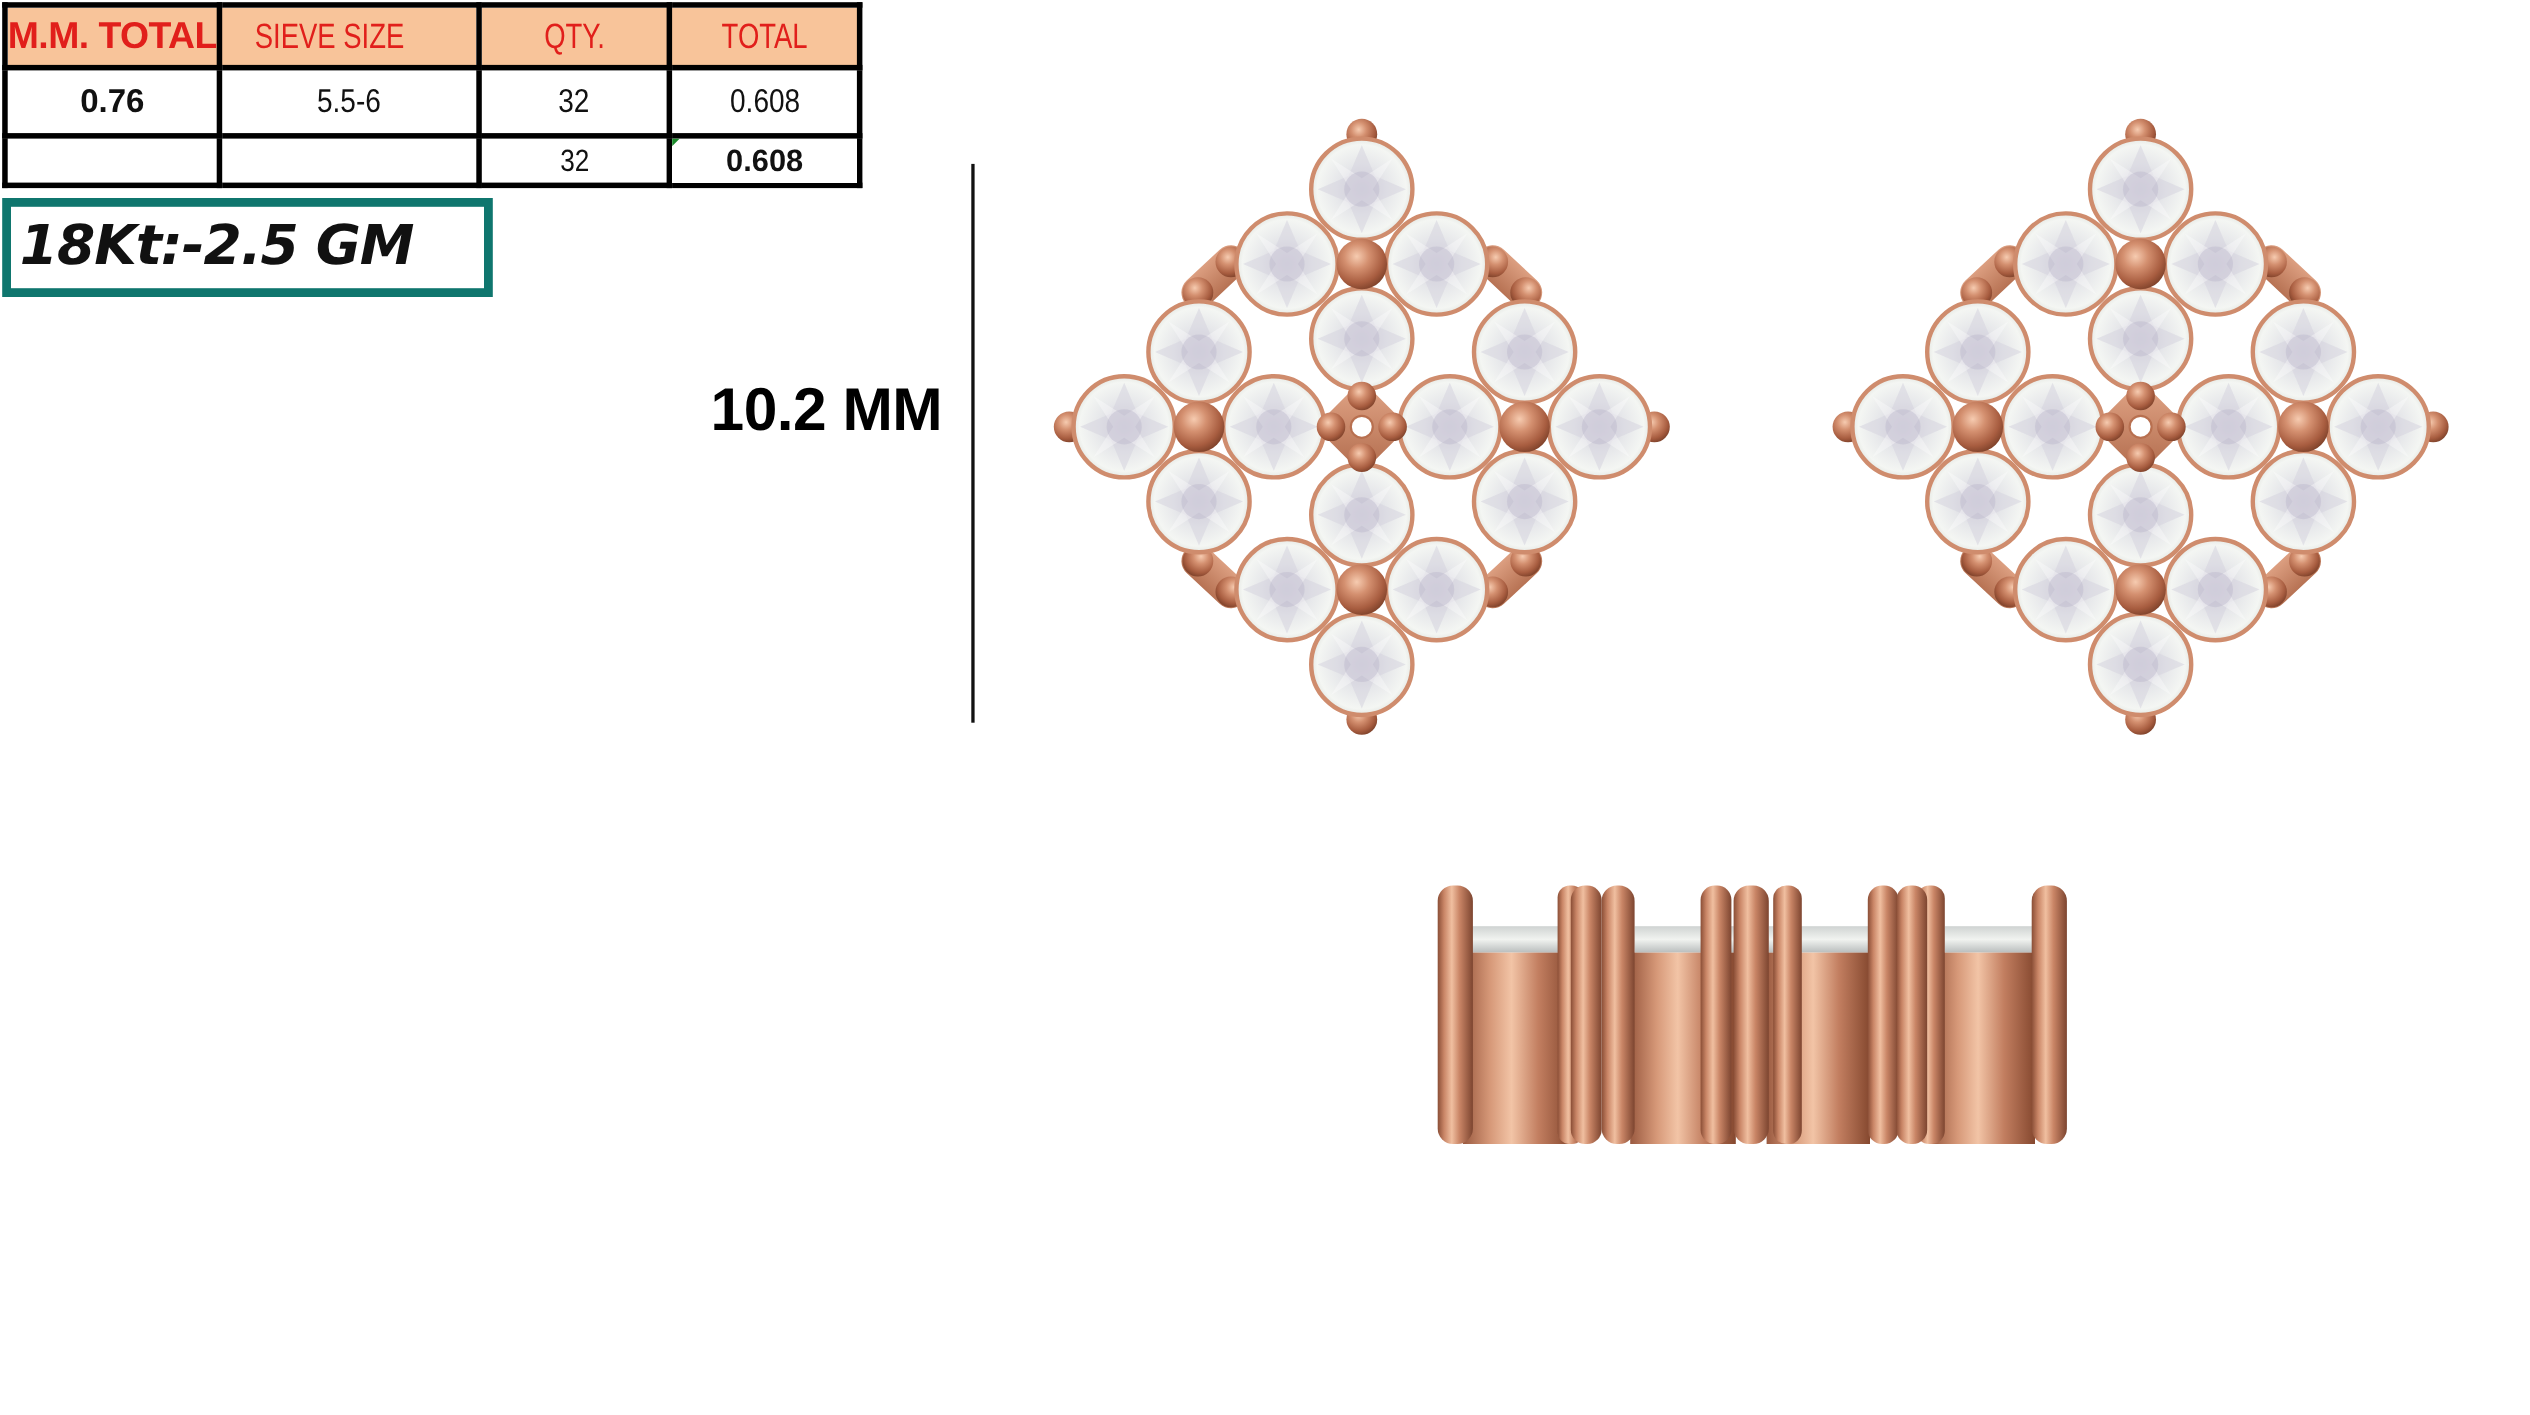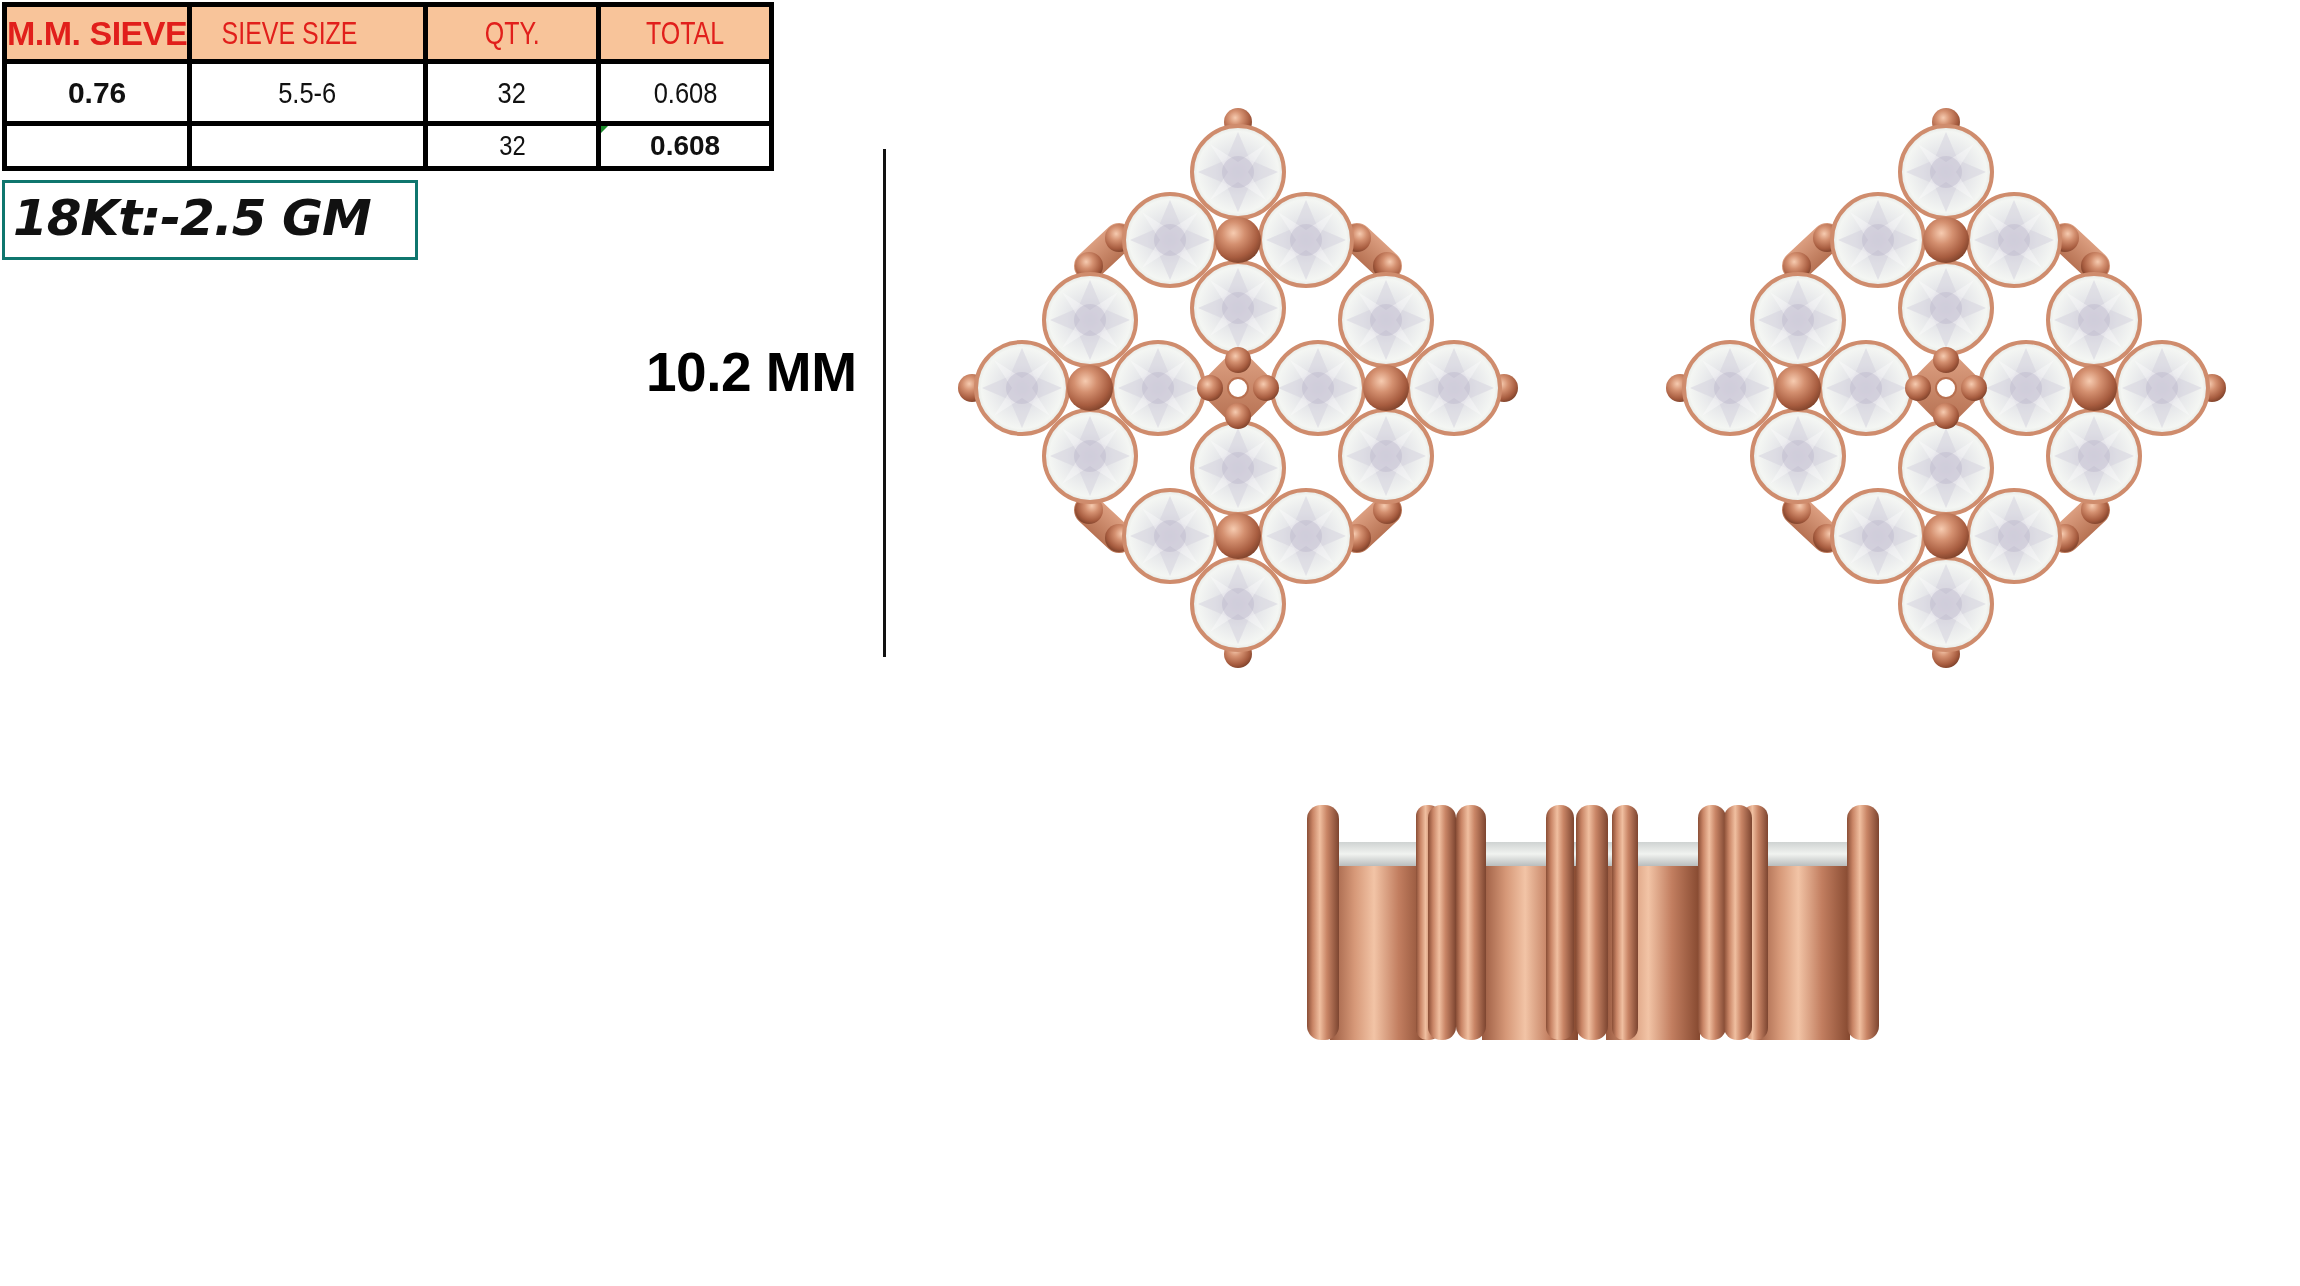--- a/index.html
+++ b/index.html
@@ -10,39 +10,39 @@
   .spec-table tr.hdr td.mm { font-weight:bold; font-size:34px; letter-spacing:-0.5px; }
   .spec-table tr.hdr td .nar { display:inline-block; transform:scaleX(0.78); }
   .spec-table tr.hdr td.sieve { text-align:center; }
   .spec-table tr.hdr td.sieve .nar { transform-origin:left center; padding-left:2px; }
   .spec-table tr.r1 td { height:57px; background:#fff; color:#111; font-size:30px; }
   .spec-table tr.r2 td { height:40px; background:#fff; color:#111; font-size:28px; }
   .spec-table td.bold { font-weight:bold; font-size:34px; }
   .spec-table td.narrowtxt .nar { display:inline-block; transform:scaleX(0.85); }
   .spec-table td.total2 { position:relative; font-weight:bold; font-size:30px; }
   .green-flag { position:absolute; left:0; top:0; width:0; height:0; border-top:7px solid #1a8a2a; border-right:7px solid transparent; }
-  .gold-box { position:absolute; left:2px; top:180px; width:410px; height:74px; border:3px solid #0f766e; background:#fff; }
+  .gold-box { position:absolute; left:2px; top:180px; width:410px; height:74px; border:8px solid #0f766e; background:#fff;padding-left:20px; }
   .gold-box span { position:absolute; left:8px; top:6px; font-family:"DejaVu Sans", sans-serif; font-style:italic; font-weight:bold; font-size:50px; color:#111; letter-spacing:-1px; }
   .dim-label { position:absolute; left:646px; top:340px; font-family:"Liberation Sans", sans-serif; font-weight:bold; font-size:55px; color:#000; letter-spacing:-0.5px; }
   .dim-line { position:absolute; left:883px; top:149px; width:3px; height:508px; background:#111; }
   svg.art { position:absolute; left:0; top:0; }
 </style>
 </head>
 <body>
 
 <table class="spec-table">
   <colgroup>
     <col style="width:184px">
       <col style="width:236px">
       <col style="width:173px">
       <col style="width:173px">
   </colgroup>
   <tbody>
       <tr class="hdr">
-    <td class="mm">M.M. SIEVE</td>
+    <td class="mm">M.M. TOTAL</td>
     <td class="sieve"><span class="nar">SIEVE SIZE</span></td>
     <td><span class="nar">QTY.</span></td>
     <td><span class="nar">TOTAL</span></td>
   </tr>
   <tr class="r1">
     <td class="bold">0.76</td>
     <td class="narrowtxt"><span class="nar">5.5-6</span></td>
     <td class="narrowtxt"><span class="nar">32</span></td>
     <td class="narrowtxt"><span class="nar">0.608</span></td>
   </tr>

